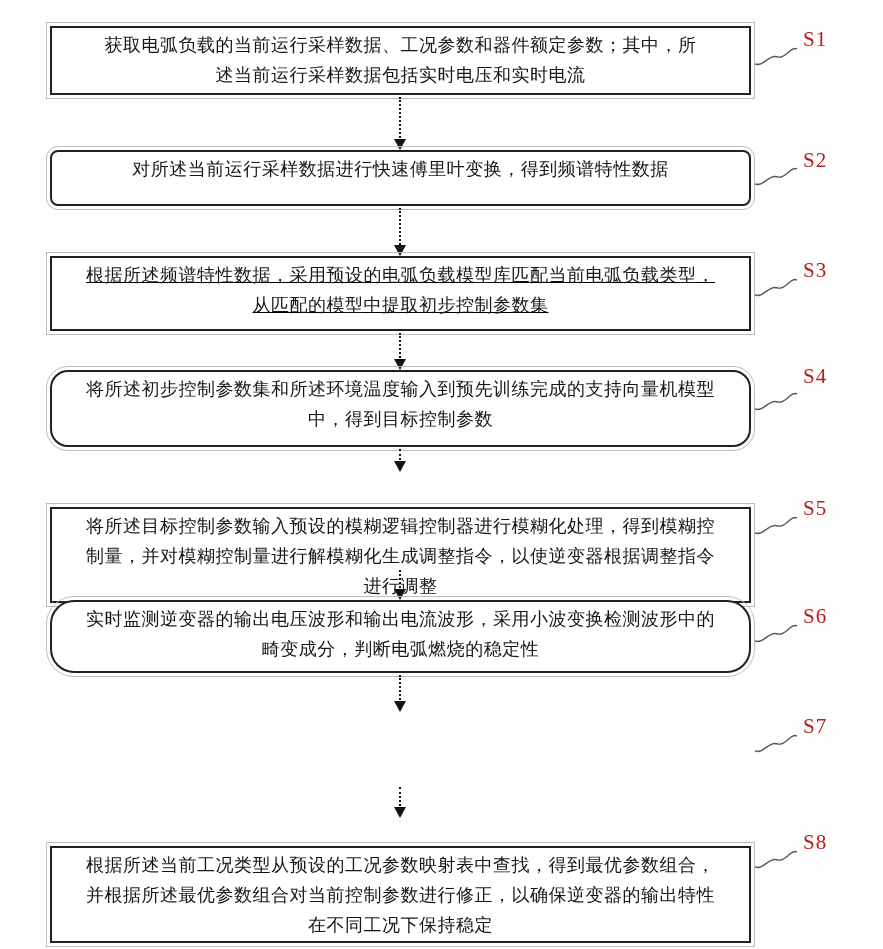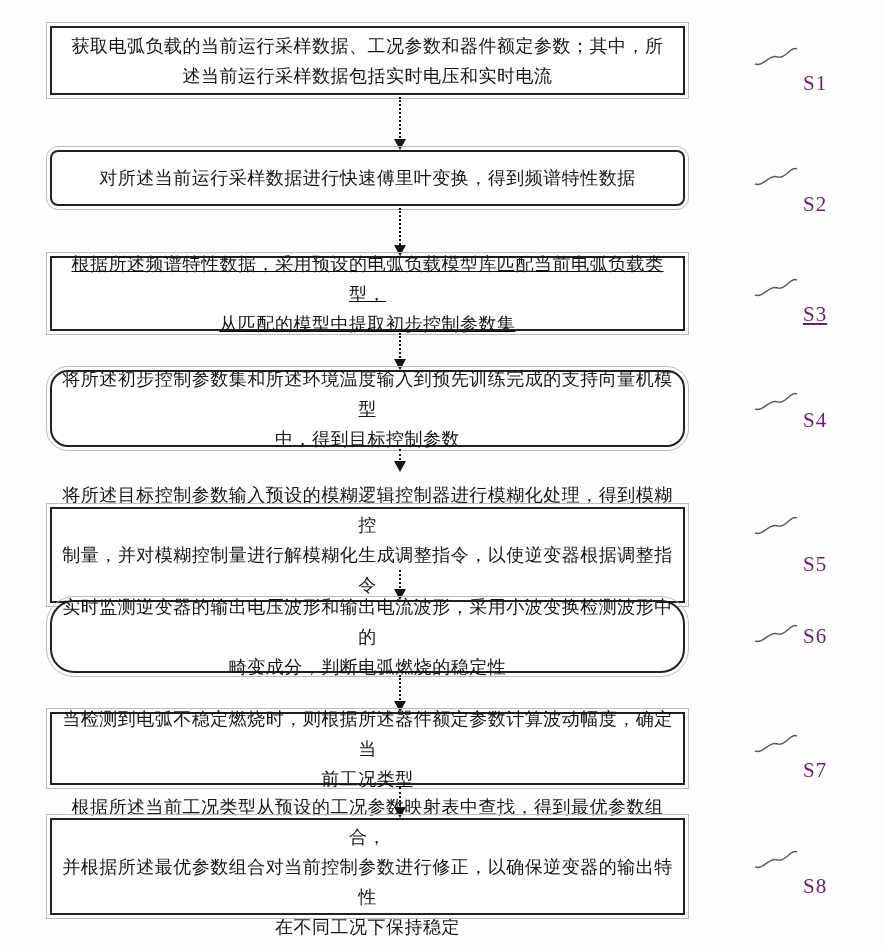--- a/index.html
+++ b/index.html
@@ -7,28 +7,28 @@
     position: relative;
     width: 883px;
     height: 949px;
     background: #fefefe;
     font-family: "Liberation Serif", "DejaVu Serif", serif;
     overflow: hidden;
   }
   .step-box {
     position: absolute;
     left: 50px;
-    width: 635px;
+    width: 701px;
     box-sizing: border-box;
     background: #ffffff;
     border: 2px solid #212121;
     outline: 1px solid #bdbdbd;
     outline-offset: 3px;
     display: flex;
-    align-items: center;
+    align-items: flex-start;
     justify-content: center;
     padding: 2px 10px;
   }
   .box-text {
     font-size: 18px;
     line-height: 30px;
     color: #161616;
     white-space: pre-line;
     text-align: center;
     letter-spacing: 0.5px;
@@ -45,51 +45,50 @@
     bottom: 0; left: 0;
     width: 0; height: 0;
     border-left: 6px solid transparent;
     border-right: 6px solid transparent;
     border-top: 11px solid #141414;
   }
   .step-label {
     position: absolute;
     left: 803px;
     font-size: 21px;
-    color: #701a75;
+    color: #b91c1c;
     letter-spacing: 1px;
-    margin-top: 44px;
   }
   .leader { position: absolute; left: 753px; width: 46px; height: 26px; }
   .leader path { fill: none; stroke: #5a5a5a; stroke-width: 1.4; }
 
   
   .box-s1 { top: 26px;  height: 69px; }
   .box-s2 { top: 150px; height: 56px; border-radius: 8px; }
   .box-s3 { top: 256px; height: 75px; text-decoration: underline; }
   .box-s4 { top: 370px; height: 77px; border-radius: 18px; }
   .box-s5 { top: 472px; height: 96px; margin-top: 35px; }
   .box-s6 { top: 600px; height: 73px; border-radius: 24px; }
   .box-s7 { top: 712px; height: 73px; }
-  .box-s8 { top: 818px; height: 97px; }
+  .box-s8 { top: 846px; height: 97px; }
   
   .arrow-1 { top: 97px;  height: 53px; }
   .arrow-2 { top: 208px; height: 48px; }
   .arrow-3 { top: 333px; height: 37px; }
   .arrow-4 { top: 449px; height: 23px; }
   .arrow-5 { top: 570px; height: 30px; }
   .arrow-6 { top: 675px; height: 37px; }
   .arrow-7 { top: 787px; height: 31px; }
   
   .label-s1 { top: 27px; }
   .label-s2 { top: 148px; text-align: center; }
-  .label-s3 { top: 258px; text-decoration: underline; }
+  .label-s3 { top: 258px; }
   .label-s4 { top: 364px; }
-  .label-s5 { top: 508px; }
-  .label-s6 { top: 580px; }
+  .label-s5 { top: 496px; }
+  .label-s6 { top: 604px; }
   .label-s7 { top: 714px; }
   .label-s8 { top: 830px; }
   
   .leader-s1 { top: 42px; }
   .leader-s2 { top: 162px; }
   .leader-s3 { top: 273px; }
   .leader-s4 { top: 387px; }
   .leader-s5 { top: 511px; }
   .leader-s6 { top: 619px; }
   .leader-s7 { top: 729px; }
@@ -171,24 +170,20 @@
   </div>
   <svg class="leader leader-s6" viewBox="0 0 46 26">
     <path d="M2,22 C11,25 15,12 25,15 C33,17 37,4 44,7"></path>
   </svg>
   <div class="step-label label-s6">S6</div>
   <div class="flow-arrow arrow-6">
     <div class="arrow-line"></div>
     <div class="arrow-head"></div>
   </div>
 
-  <div class="step-box box-s7">
-    <div class="box-text">当检测到电弧不稳定燃烧时，则根据所述器件额定参数计算波动幅度，确定当
-前工况类型</div>
-  </div>
   <svg class="leader leader-s7" viewBox="0 0 46 26">
     <path d="M2,22 C11,25 15,12 25,15 C33,17 37,4 44,7"></path>
   </svg>
   <div class="step-label label-s7">S7</div>
   <div class="flow-arrow arrow-7">
     <div class="arrow-line"></div>
     <div class="arrow-head"></div>
   </div>
 
   <div class="step-box box-s8">

